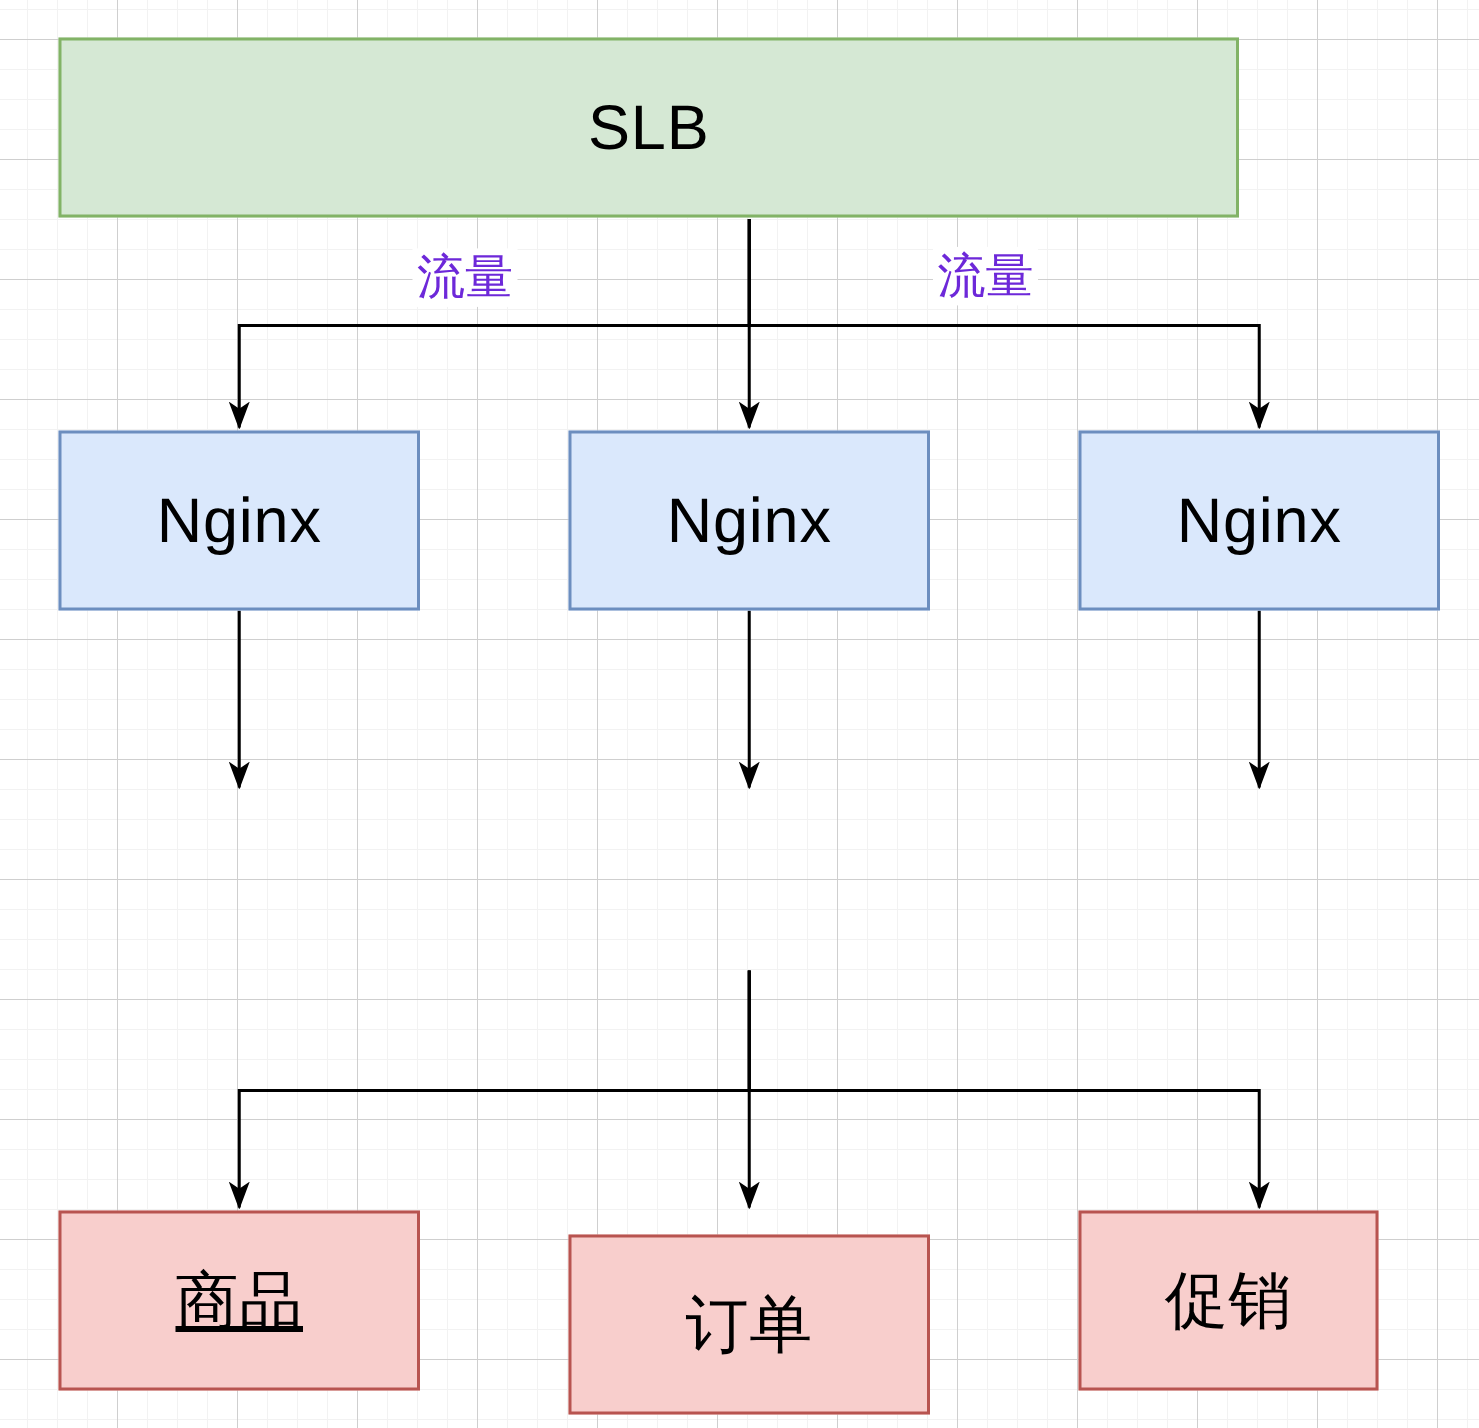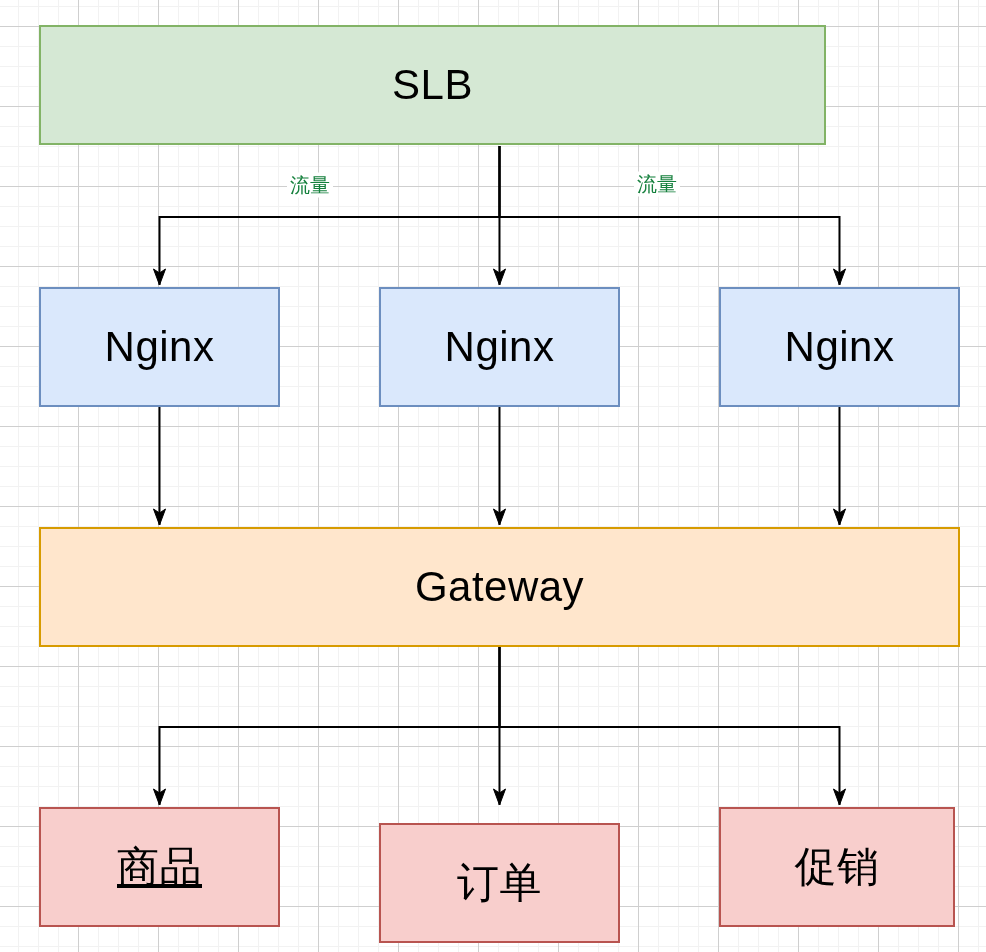--- a/index.html
+++ b/index.html
@@ -49,27 +49,27 @@
     letter-spacing: 0.5px;
   }
 
   .node-slb      { left: 39px;  top: 25px;  width: 787px; height: 120px; }
   .node-nginx-l  { left: 39px;  top: 287px; width: 241px; height: 120px; }
   .node-nginx-m  { left: 379px; top: 287px; width: 241px; height: 120px; }
   .node-nginx-r  { left: 719px; top: 287px; width: 241px; height: 120px; }
   .node-gateway  { left: 39px;  top: 527px; width: 921px; height: 120px; }
   .node-product  { left: 39px;  top: 807px; width: 241px; height: 120px; }
   .node-order    { left: 379px; top: 807px; width: 241px; height: 120px; }
-  .node-promo    { left: 719px; top: 807px; width: 236px; height: 120px; }
+  .node-promo    { left: 719px; top: 807px; width: 200px; height: 120px; }
 
   .edge-label {
     position: absolute;
     transform: translate(-50%, -50%);
-    font-size: 20px;
-    color: #15803d;
+    font-size: 32px;
+    color: #6d28d9;
     background: #ffffff;
     padding: 1px 3px;
     line-height: 1.15;
     white-space: nowrap;
   }
   .edge-label-left  { left: 310px; top: 185px; }
   .edge-label-right { left: 657px; top: 184px; }
 </style>
 </head>
 <body>
@@ -97,21 +97,20 @@
   </svg>
 
   <div class="node node-slb" style="background-color: rgb(213, 232, 212); border-color: rgb(130, 179, 102); color: rgb(0, 0, 0);">SLB</div>
 
   <div class="node node-nginx-l" style="background-color: rgb(218, 232, 252); border-color: rgb(108, 142, 191); color: rgb(0, 0, 0);">Nginx</div>
 
   <div class="node node-nginx-m" style="background-color: rgb(218, 232, 252); border-color: rgb(108, 142, 191); color: rgb(0, 0, 0);">Nginx</div>
 
   <div class="node node-nginx-r" style="background-color: rgb(218, 232, 252); border-color: rgb(108, 142, 191); color: rgb(0, 0, 0);">Nginx</div>
 
-  <div class="node node-gateway" style="background-color: rgb(255, 230, 204); border-color: rgb(215, 155, 0); color: rgb(0, 0, 0);">Gateway</div>
 
   <div class="node node-product" style="background-color: rgb(248, 206, 204); border-color: rgb(184, 84, 80); color: rgb(0, 0, 0); text-decoration: underline;">商品</div>
 
   <div class="node node-order" style="background-color: rgb(248, 206, 204); border-color: rgb(184, 84, 80); color: rgb(0, 0, 0); margin-top: 16px;">订单</div>
 
   <div class="node node-promo" style="background-color: rgb(248, 206, 204); border-color: rgb(184, 84, 80); color: rgb(0, 0, 0);">促销</div>
 
   <span class="edge-label edge-label-left">流量</span>
   <span class="edge-label edge-label-right">流量</span>
 

